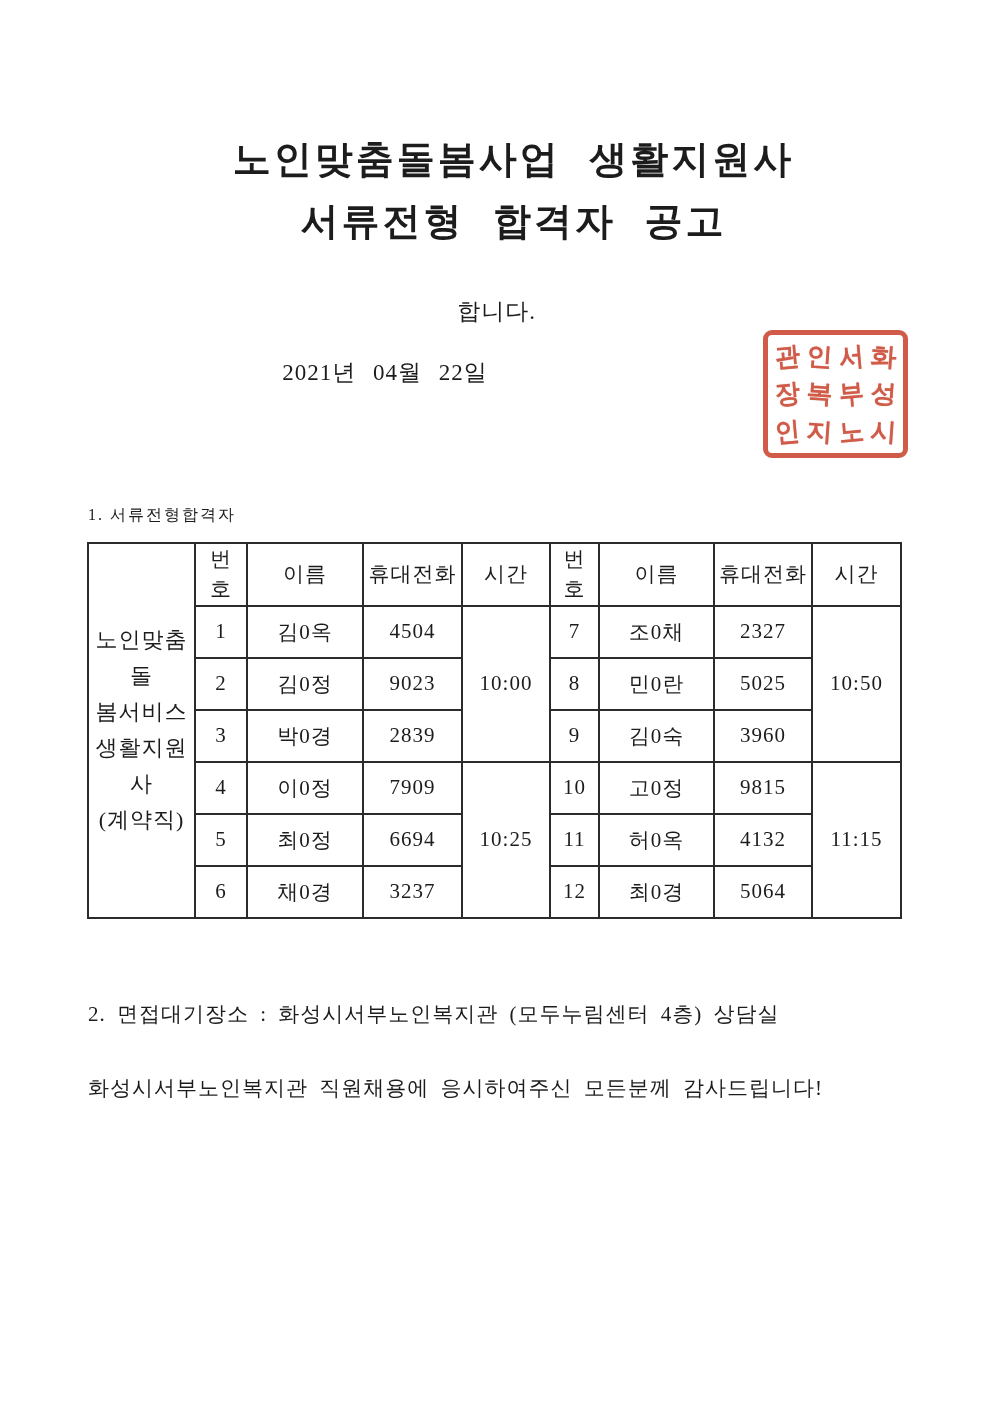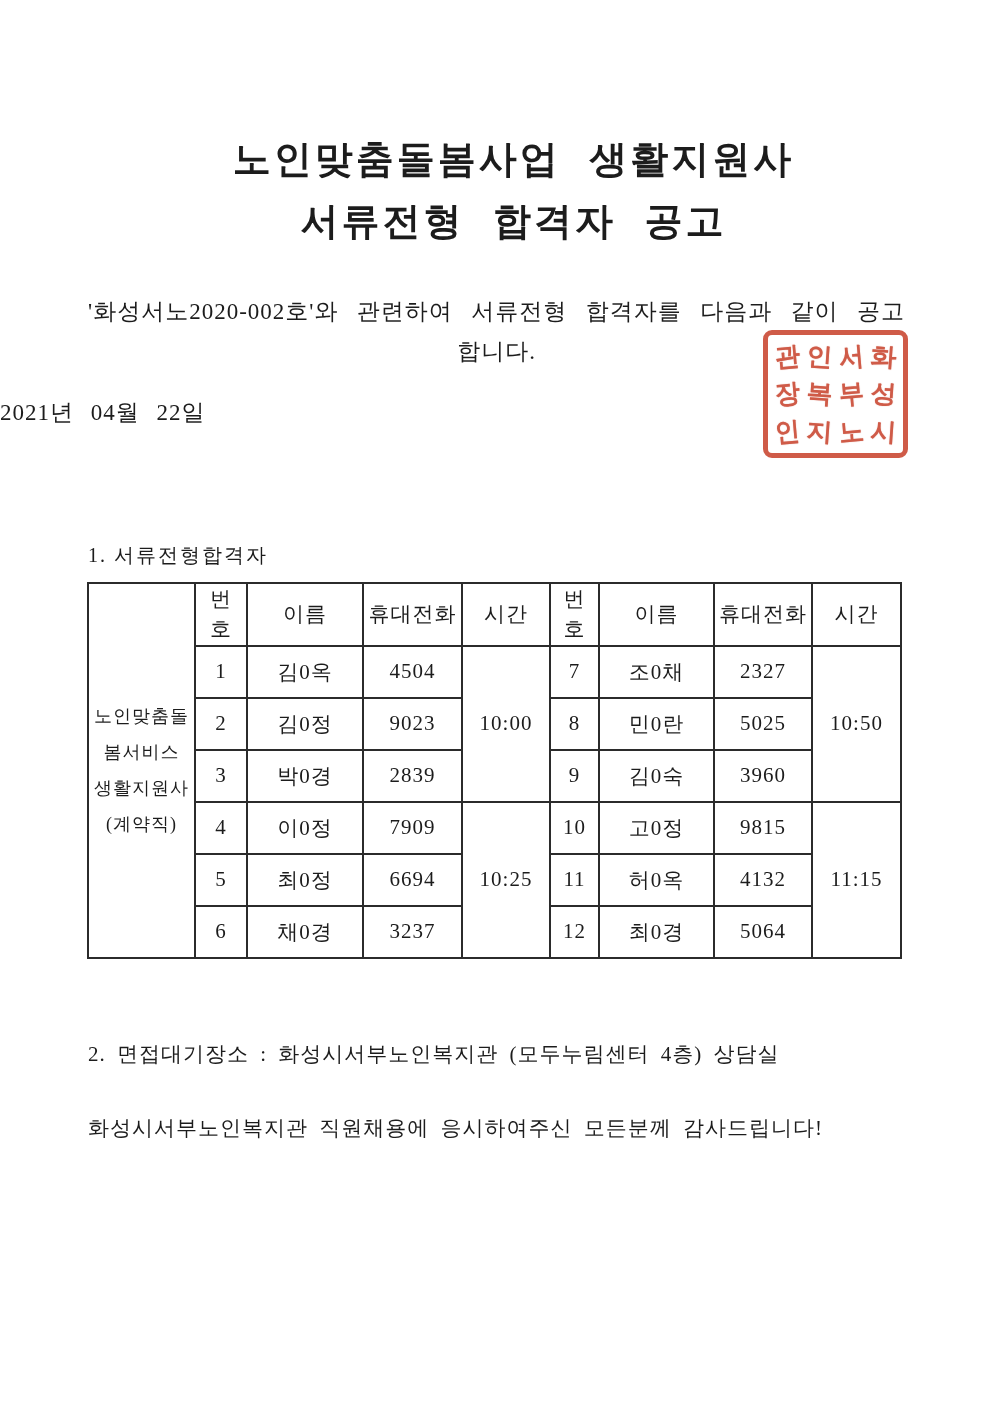--- a/index.html
+++ b/index.html
@@ -25,21 +25,21 @@
     padding-left:35px;
   }
   .title-line + .title-line{margin-top:24px;font-family:Liberation Serif, serif;}
   
   .intro{margin:52px 87px 0 88px;font-size:23px;line-height:40px;letter-spacing:1px;}
   .intro-line-1{text-align:justify;text-align-last:justify;}
   .intro-line-2{text-align:center;}
   
   .date-row{
     margin-top:26px;
-    text-align:left;
+    text-align:center;
     padding-right:222px;
     font-size:23px;
     letter-spacing:1px;
     word-spacing:10px;
     line-height:30px;
   }
   
   .seal{
     position:absolute;
     left:763px;
@@ -59,21 +59,21 @@
     font-size:25px;
     opacity:.88;
     text-shadow:0 0 1px rgba(201,69,47,.55);
   }
   .seal span{display:block;}
   .seal span:nth-child(odd){transform:rotate(-5deg) scaleY(1.05);}
   .seal span:nth-child(even){transform:rotate(4deg) scaleX(1.04);}
   
   .section1-heading{
     margin:112px 0 0 88px;
-    font-size:20px;
+    font-size:16px;
     letter-spacing:2px;
     line-height:30px;
   }
   
   table.applicants{
     margin:12px 0 0 87px;
     border-collapse:collapse;
     table-layout:fixed;
     width:813px;
     font-size:21px;
@@ -81,21 +81,21 @@
   table.applicants td, table.applicants th{
     border:2px solid #2b2b2b;
     text-align:center;
     vertical-align:middle;
     font-weight:normal;
     padding:0;
     letter-spacing:1px;
   }
   tr.hdr{height:55px;}
   tr.datarow{height:52px;}
-  .label-cell{font-size:18px;line-height:36px;letter-spacing:1px;}
+  .label-cell{font-size:22px;line-height:36px;letter-spacing:1px;}
   .no-wrap{
     display:inline-block;
     width:1.1em;
     word-break:break-all;
     line-height:1.45;
   }
   
   .section-line{
     margin-left:88px;
     margin-right:60px;
@@ -112,21 +112,20 @@
 <body>
 
 <div class="page">
 
   <div class="title-block">
     <div class="title-line">노인맞춤돌봄사업 생활지원사</div>
     <div class="title-line">서류전형 합격자 공고</div>
   </div>
 
   <div class="intro">
-    <div class="intro-line-1">'화성서노2020-002호'와 관련하여 서류전형 합격자를 다음과 같이 공고</div>
     <div class="intro-line-2">합니다.</div>
   </div>
 
   <div class="date-row">2021년 04월 22일</div>
 
   <div class="seal">
     <span>관</span>
     <span>인</span>
     <span>서</span>
     <span>화</span>

